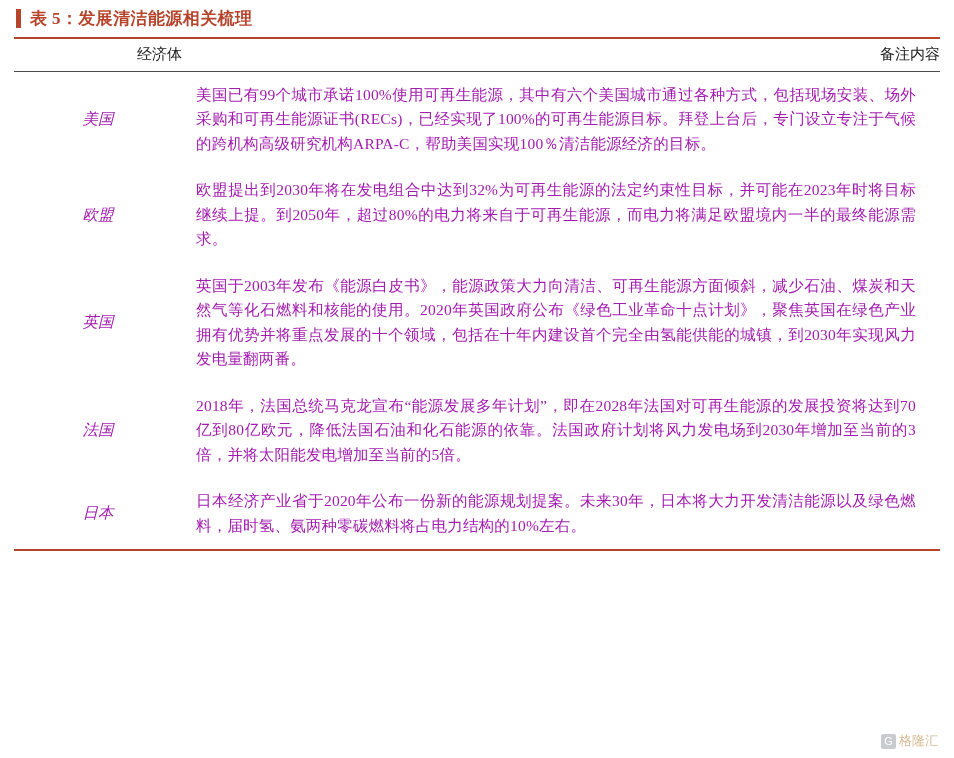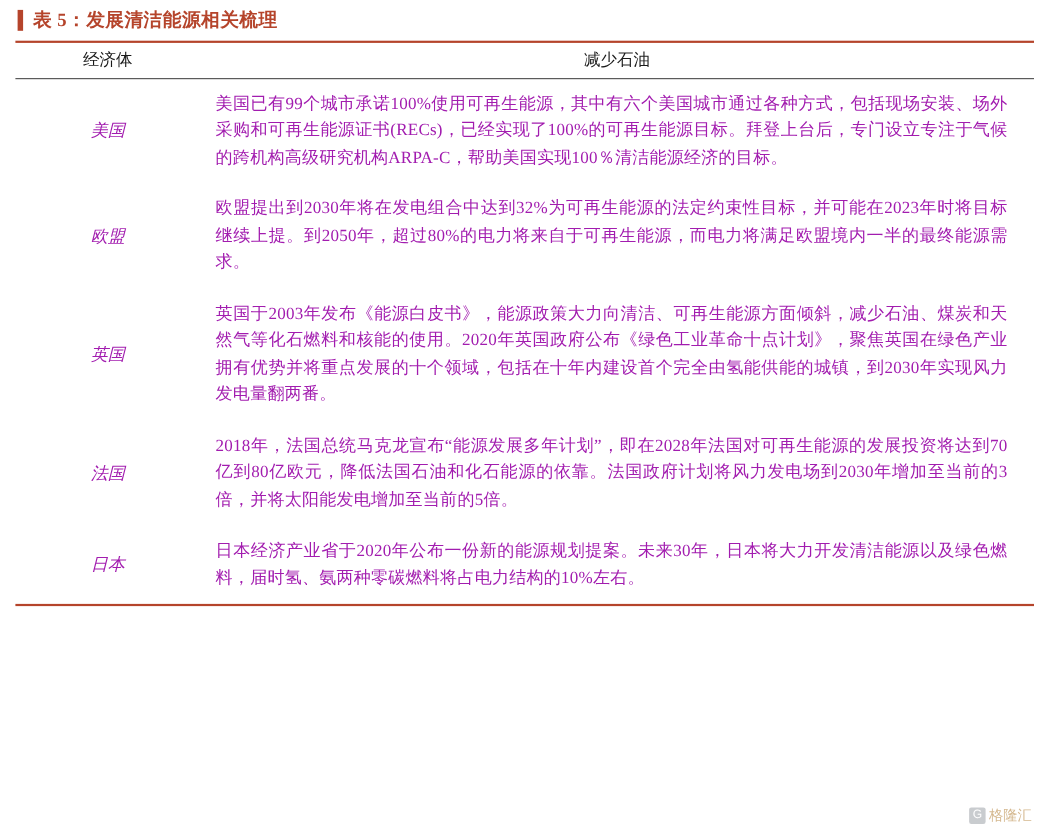--- a/index.html
+++ b/index.html
@@ -59,21 +59,21 @@
   }
   table.tbl {
     width: 100%;
     border-collapse: collapse;
     table-layout: fixed;
   }
   table.tbl th {
     font-weight: normal;
     font-size: 15px;
     padding: 6px 0 7px 0;
-    text-align: center;
+    text-align: right;
     color: #1a1a1a;
   }
   table.tbl td {
     font-size: 15.5px;
     vertical-align: middle;
     color: #a21caf;
   }
   td.eco {
     text-align: center;
     width: 168px;
@@ -136,21 +136,21 @@
   <div class="rule-top"></div>
 
   <table class="tbl">
     <colgroup>
       <col style="width:168px">
       <col>
     </colgroup>
     <thead>
       <tr>
         <th>经济体</th>
-        <th>减少石油</th>
+        <th>备注内容</th>
       </tr>
     </thead>
     <tbody>
       <tr class="row-sep">
         <td colspan="2">
           <div class="rule-head"></div>
         </td>
       </tr>
 
       <tr>

